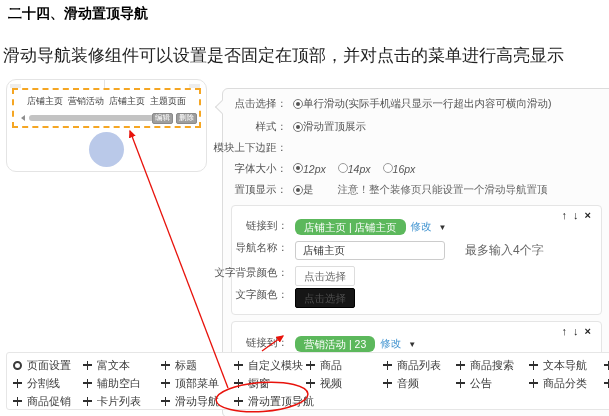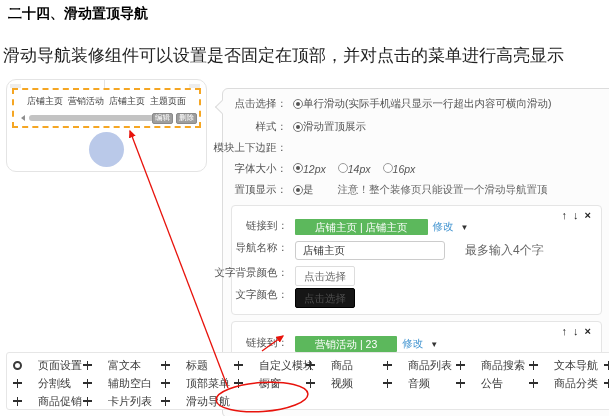--- a/index.html
+++ b/index.html
@@ -67,37 +67,37 @@
           border:1px solid #e5e5e5; border-radius:4px; }
   .card1 { top:116px; height:110px; }
   .card2 { top:232px; height:75px; }
   .sorters { position:absolute; right:10px; top:3px; display:flex; gap:6px; }
   .sorters span { font-size:11px; color:#222; font-weight:bold; cursor:default; line-height:12px; }
   .crow { position:absolute; left:0; width:100%; display:flex; align-items:flex-start; }
   .crow .lbl { width:56px; display:flex; justify-content:flex-end; white-space:nowrap;
                font-size:10.5px; color:#555; }
   .crow .cnt { margin-left:7px; display:flex; align-items:center; }
   .pill { background:#5cb85c; color:#fff; font-size:10.5px; line-height:16px;
-          padding:0 20px; border-radius:1px; white-space:nowrap; }
+          padding:0 9px; border-radius:6px; white-space:nowrap; }
   .modify { color:#4596d1; font-size:10.5px; margin-left:5px; }
   .chev { color:#333; font-size:8px; margin-left:7px; }
   .txt-input { width:150px; height:19px; border:1px solid #ccc; border-radius:3px;
                font-size:10.5px; color:#333; padding:0 7px;
                font-family:"Liberation Sans","DejaVu Sans",sans-serif; }
   .hint { margin-left:20px; font-size:12px; color:#666; white-space:nowrap; }
   .pick-btn { font-size:10.5px; line-height:16px; padding:1px 8px; border-radius:2px;
               border:1px solid #ddd; background:#fff; color:#666; }
   .pick-btn.dark { background:#161616; border-color:#000; color:#4f4f4f; }
 
   
   .toolbar { position:absolute; left:6px; top:352px; width:640px; height:58px;
              background:#fff; border:1px solid #e6e6e6; border-radius:3px; z-index:10; }
   .tb-row { position:absolute; left:0; width:100%; height:16px; }
   .tb-row.r0 { top:4px; } .tb-row.r1 { top:22px; } .tb-row.r2 { top:40px; }
-  .tb-item { position:absolute; display:flex; align-items:center; gap:16px;
+  .tb-item { position:absolute; display:flex; align-items:center; gap:5px;
              font-size:11px; color:#3a3a3a; white-space:nowrap; height:16px; }
   .tb-item.c0{left:6px}.tb-item.c1{left:76px}.tb-item.c2{left:154px}.tb-item.c3{left:227px}
   .tb-item.c4{left:299px}.tb-item.c5{left:376px}.tb-item.c6{left:449px}.tb-item.c7{left:522px}
   .tb-item.c8{left:597px}
   .tbi-plus { position:relative; width:9px; height:9px; flex:none; }
   .tbi-plus::before { content:""; position:absolute; left:0; top:3.6px; width:9px; height:1.8px; background:#2f2f2f; }
   .tbi-plus::after  { content:""; position:absolute; left:3.6px; top:0; width:1.8px; height:9px; background:#2f2f2f; }
   .tbi-gear { width:9px; height:9px; border:2.6px solid #3a3a3a; border-radius:50%; flex:none; }
 
   
@@ -319,20 +319,24 @@
           <span>商品促销</span>
         </span>
         <span class="tb-item c1">
           <span class="tbi-plus"></span>
           <span>卡片列表</span>
         </span>
         <span class="tb-item c2">
           <span class="tbi-plus"></span>
           <span>滑动导航</span>
         </span>
+        <span class="tb-item c3">
+          <span class="tbi-plus"></span>
+          <span>滑动置顶导航</span>
+        </span>
       </div>
   </div>
 
   <svg class="anno" width="609" height="416" viewBox="0 0 609 416">
     <defs>
       <marker id="arrow" orient="auto" markerWidth="8" markerHeight="8" refX="5" refY="2.75">
         <path d="M0,0 L6,2.75 L0,5.5 z" fill="#e8130c"></path>
       </marker>
     </defs>
     <line x1="228" y1="388" x2="130" y2="131" stroke="#e8130c" stroke-width="1.3" marker-end="url(#arrow)"></line>

